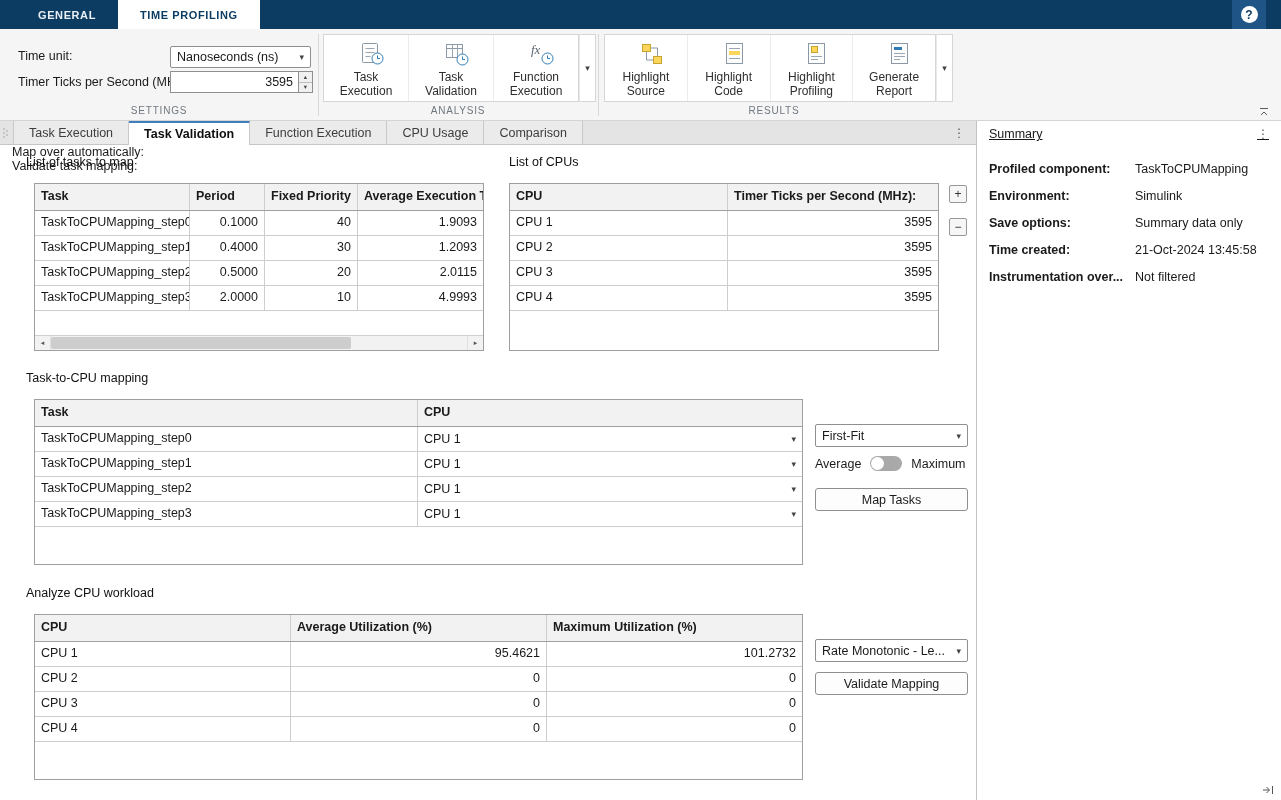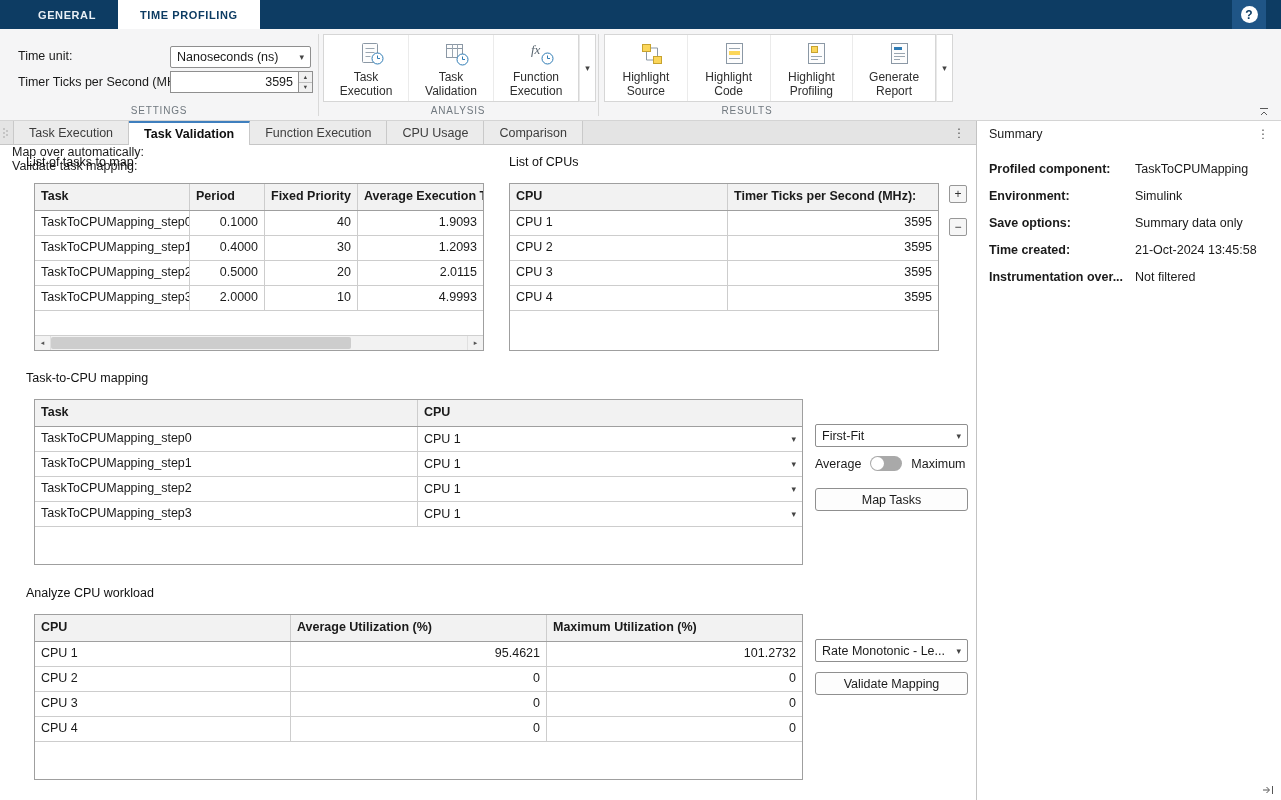--- a/index.html
+++ b/index.html
@@ -60,21 +60,21 @@
   .combo{display:flex;align-items:center;cursor:default;}
   .combo .caret{margin-left:auto;font-size:9px;color:#444;padding-left:6px;}
   .sqbtn{position:absolute;width:18px;height:18px;background:#f6f6f6;border:1px solid #979797;border-radius:2px;display:flex;align-items:center;justify-content:center;font-size:12px;color:#333;cursor:default;line-height:1;}
   .btn{position:absolute;width:153px;height:23px;background:#fdfdfd;border:1px solid #8f8f8f;border-radius:3px;display:flex;align-items:center;justify-content:center;cursor:default;white-space:nowrap;}
   .toggle-row{position:absolute;display:flex;align-items:center;gap:9px;}
   .toggle{width:32px;height:15px;border-radius:8px;background:#a9a9a9;position:relative;cursor:default;flex:none;}
   .knob{position:absolute;left:1px;top:1px;width:13px;height:13px;border-radius:50%;background:#fff;}
 
   
   .summary{position:absolute;left:976px;top:121px;width:305px;height:679px;background:#fff;border-left:1px solid #c3c3c3;}
-  .summary-header{height:26px;display:flex;align-items:center;padding:0 12px;}
+  .summary-header{height:26px;display:flex;align-items:center;padding:0 12px;text-decoration:underline;}
   .summary-overflow{margin-left:auto;color:#555;font-size:12px;cursor:default;}
   .sfields{margin-top:8px;}
   .sfield{display:flex;padding:0 12px;height:27px;align-items:center;}
   .slabel{width:146px;font-weight:bold;overflow:hidden;white-space:nowrap;flex:none;}
   .svalue{white-space:nowrap;overflow:hidden;}
   .dock-btn{position:absolute;right:5px;bottom:3px;width:16px;height:14px;display:flex;align-items:center;justify-content:center;cursor:default;}
 </style>
 </head>
 <body>
 
@@ -195,21 +195,21 @@
             <line x1="9" y1="17.5" x2="20" y2="17.5" stroke="#9aa6b1"></line>
             <line x1="9" y1="20.5" x2="15" y2="20.5" stroke="#9aa6b1"></line>
           </svg>
         </span>
         <span class="glabel"><span>Generate</span><br><span>Report</span></span>
       </div>
     </div>
     <div class="gallery-drop" style="left:936px;">
       <span>▾</span>
     </div>
-    <div class="rb-caption" style="left:567px;width:360px;">RESULTS</div>
+    <div class="rb-caption" style="left:594px;width:360px;">RESULTS</div>
 
     <div class="collapse-btn">
       <svg width="12" height="12" viewBox="0 0 12 12" fill="none">
         <line x1="2" y1="2.5" x2="10" y2="2.5" stroke="#5a5a5a"></line>
         <path d="M3 9 L6 6 L9 9" stroke="#5a5a5a" fill="none"></path>
       </svg>
     </div>
   </div>
 
   <div class="tabstrip">

